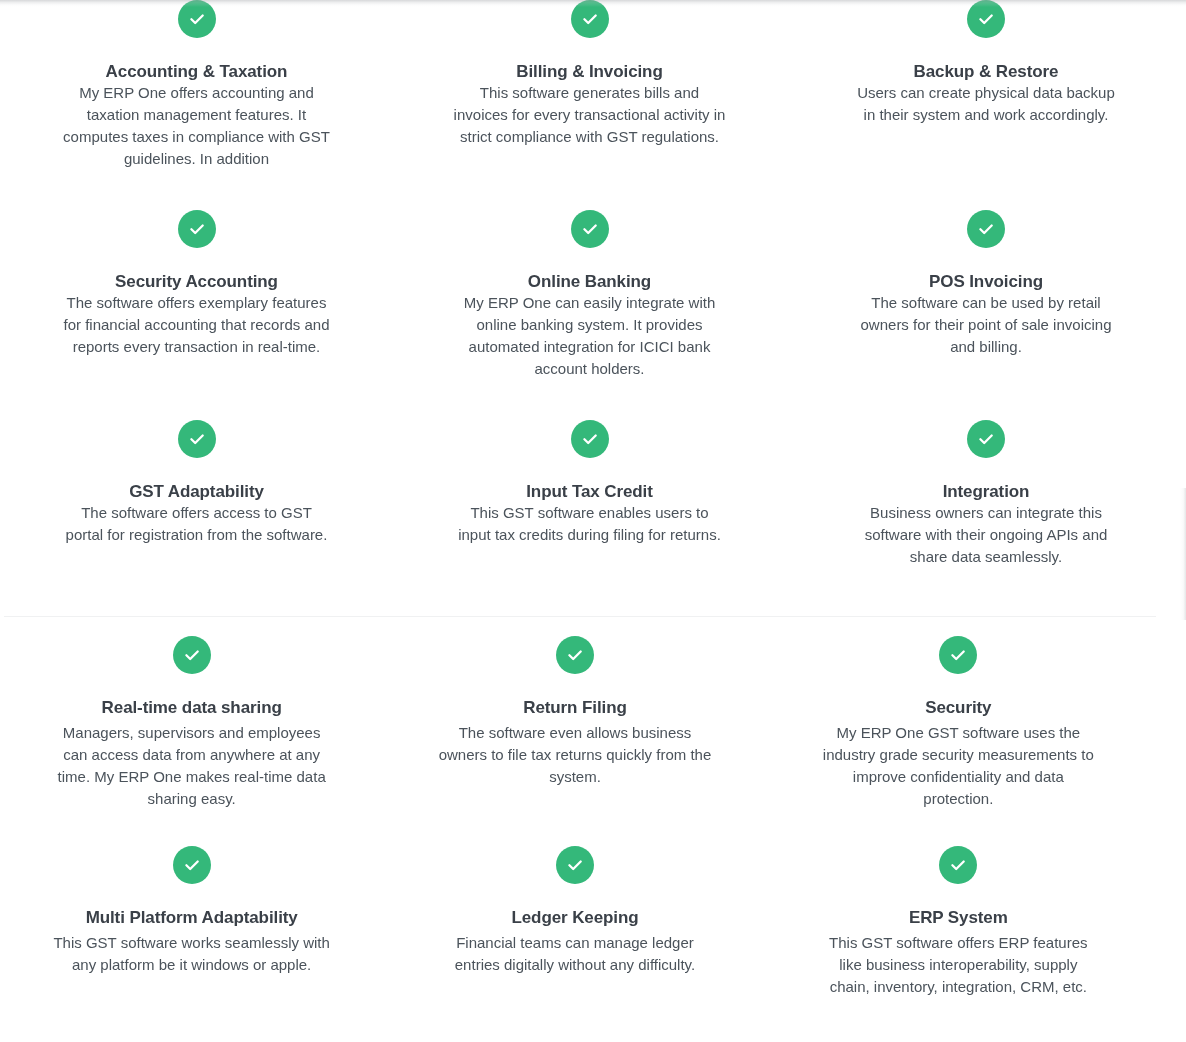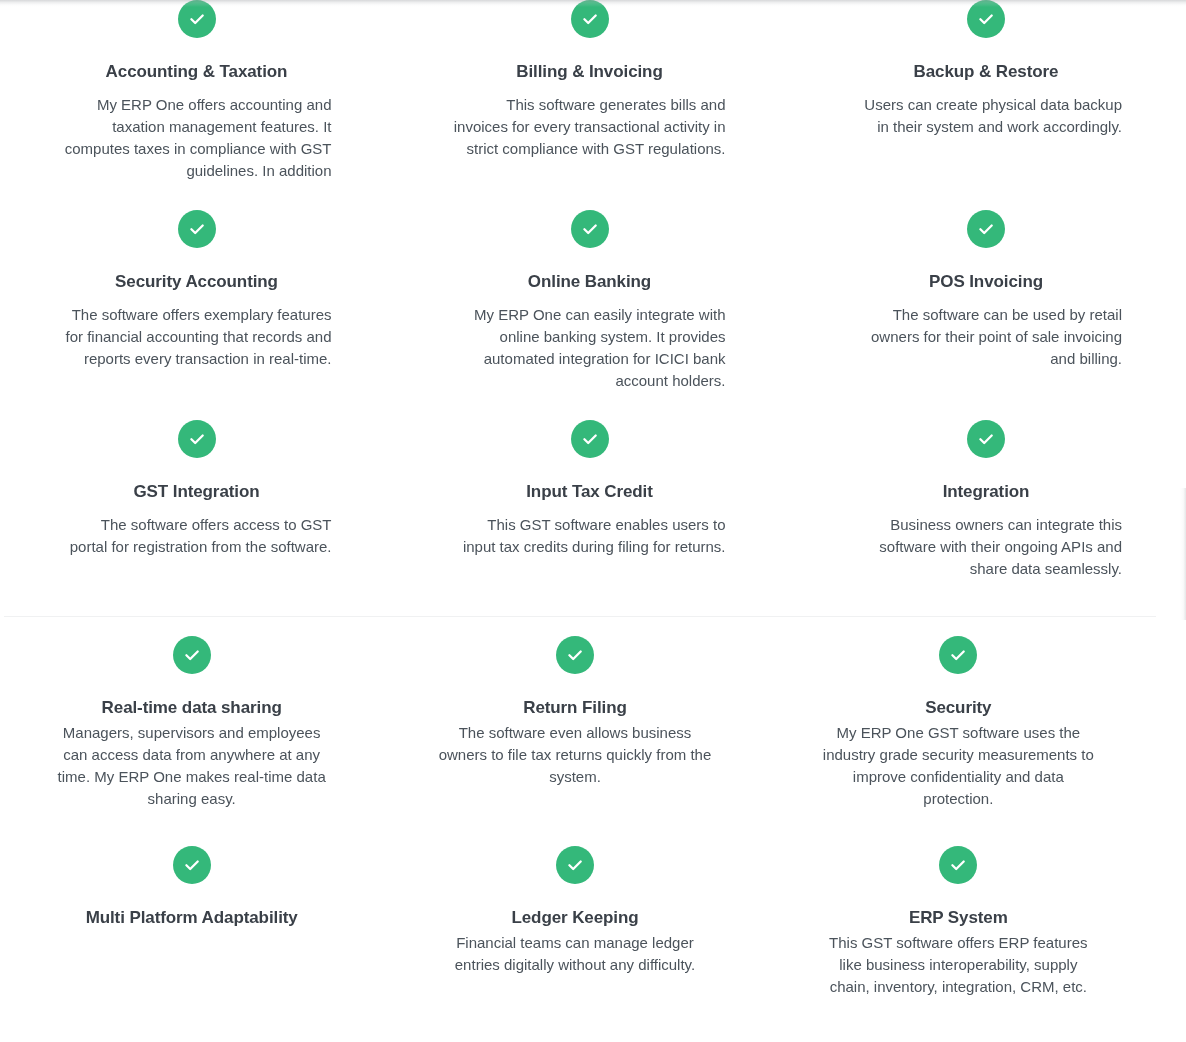--- a/index.html
+++ b/index.html
@@ -99,21 +99,21 @@
     position: absolute;
     top: 0;
     left: 0;
     width: 1186px;
   }
   .section-top .grid { grid-template-columns: 393px 393px 400px; }
   .section-top .card {
     height: 210px;
   }
   .section-top .card-title { margin-top: 24px; }
-  .section-top .card-desc  { margin-top: 12px; width: 270px; text-align: right; }
+  .section-top .card-desc  { width: 270px; }
   .section-top .card.wide .card-desc { width: 272px; }
 
   
   .divider {
     position: absolute;
     top: 616px;
     left: 4px;
     width: 1152px;
     height: 1px;
     background: #f0f1f2;
@@ -204,21 +204,21 @@
         <div class="card-title">POS Invoicing</div>
         <div class="card-desc">The software can be used by retail owners for their point of sale invoicing and billing.</div>
       </div>
 
       <div class="card">
         <span class="check-badge">
           <svg width="20" height="20" viewBox="0 0 20 20">
               <path d="M4.4 10.3 L8.2 14.0 L15.7 6.5" fill="none" stroke="#ffffff" stroke-width="2.3" stroke-linecap="round" stroke-linejoin="round"></path>
             </svg>
         </span>
-        <div class="card-title">GST Integration</div>
+        <div class="card-title">GST Adaptability</div>
         <div class="card-desc">The software offers access to GST portal for registration from the software.</div>
       </div>
 
       <div class="card wide">
         <span class="check-badge">
           <svg width="20" height="20" viewBox="0 0 20 20">
               <path d="M4.4 10.3 L8.2 14.0 L15.7 6.5" fill="none" stroke="#ffffff" stroke-width="2.3" stroke-linecap="round" stroke-linejoin="round"></path>
             </svg>
         </span>
         <div class="card-title">Input Tax Credit</div>
@@ -273,20 +273,21 @@
         <div class="card-desc">My ERP One GST software uses the industry grade security measurements to improve confidentiality and data protection.</div>
       </div>
 
       <div class="card">
         <span class="check-badge">
           <svg width="20" height="20" viewBox="0 0 20 20">
               <path d="M4.4 10.3 L8.2 14.0 L15.7 6.5" fill="none" stroke="#ffffff" stroke-width="2.3" stroke-linecap="round" stroke-linejoin="round"></path>
             </svg>
         </span>
         <div class="card-title">Multi Platform Adaptability</div>
+        <div class="card-desc">This GST software works seamlessly with any platform be it windows or apple.</div>
       </div>
 
       <div class="card">
         <span class="check-badge">
           <svg width="20" height="20" viewBox="0 0 20 20">
               <path d="M4.4 10.3 L8.2 14.0 L15.7 6.5" fill="none" stroke="#ffffff" stroke-width="2.3" stroke-linecap="round" stroke-linejoin="round"></path>
             </svg>
         </span>
         <div class="card-title">Ledger Keeping</div>
         <div class="card-desc">Financial teams can manage ledger entries digitally without any difficulty.</div>

